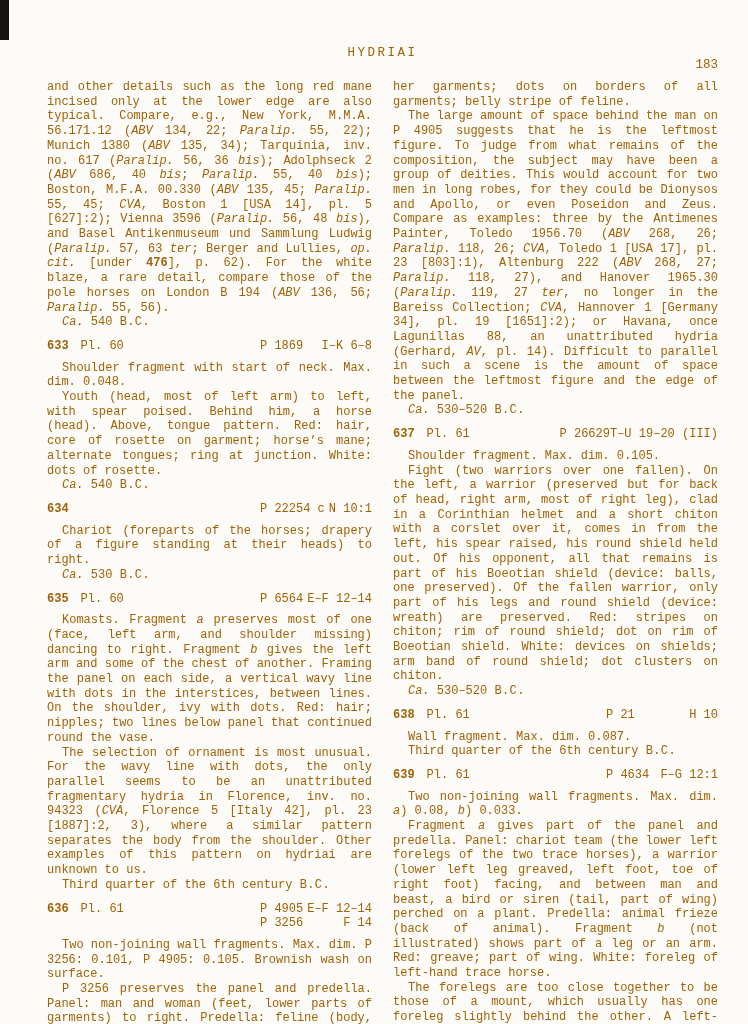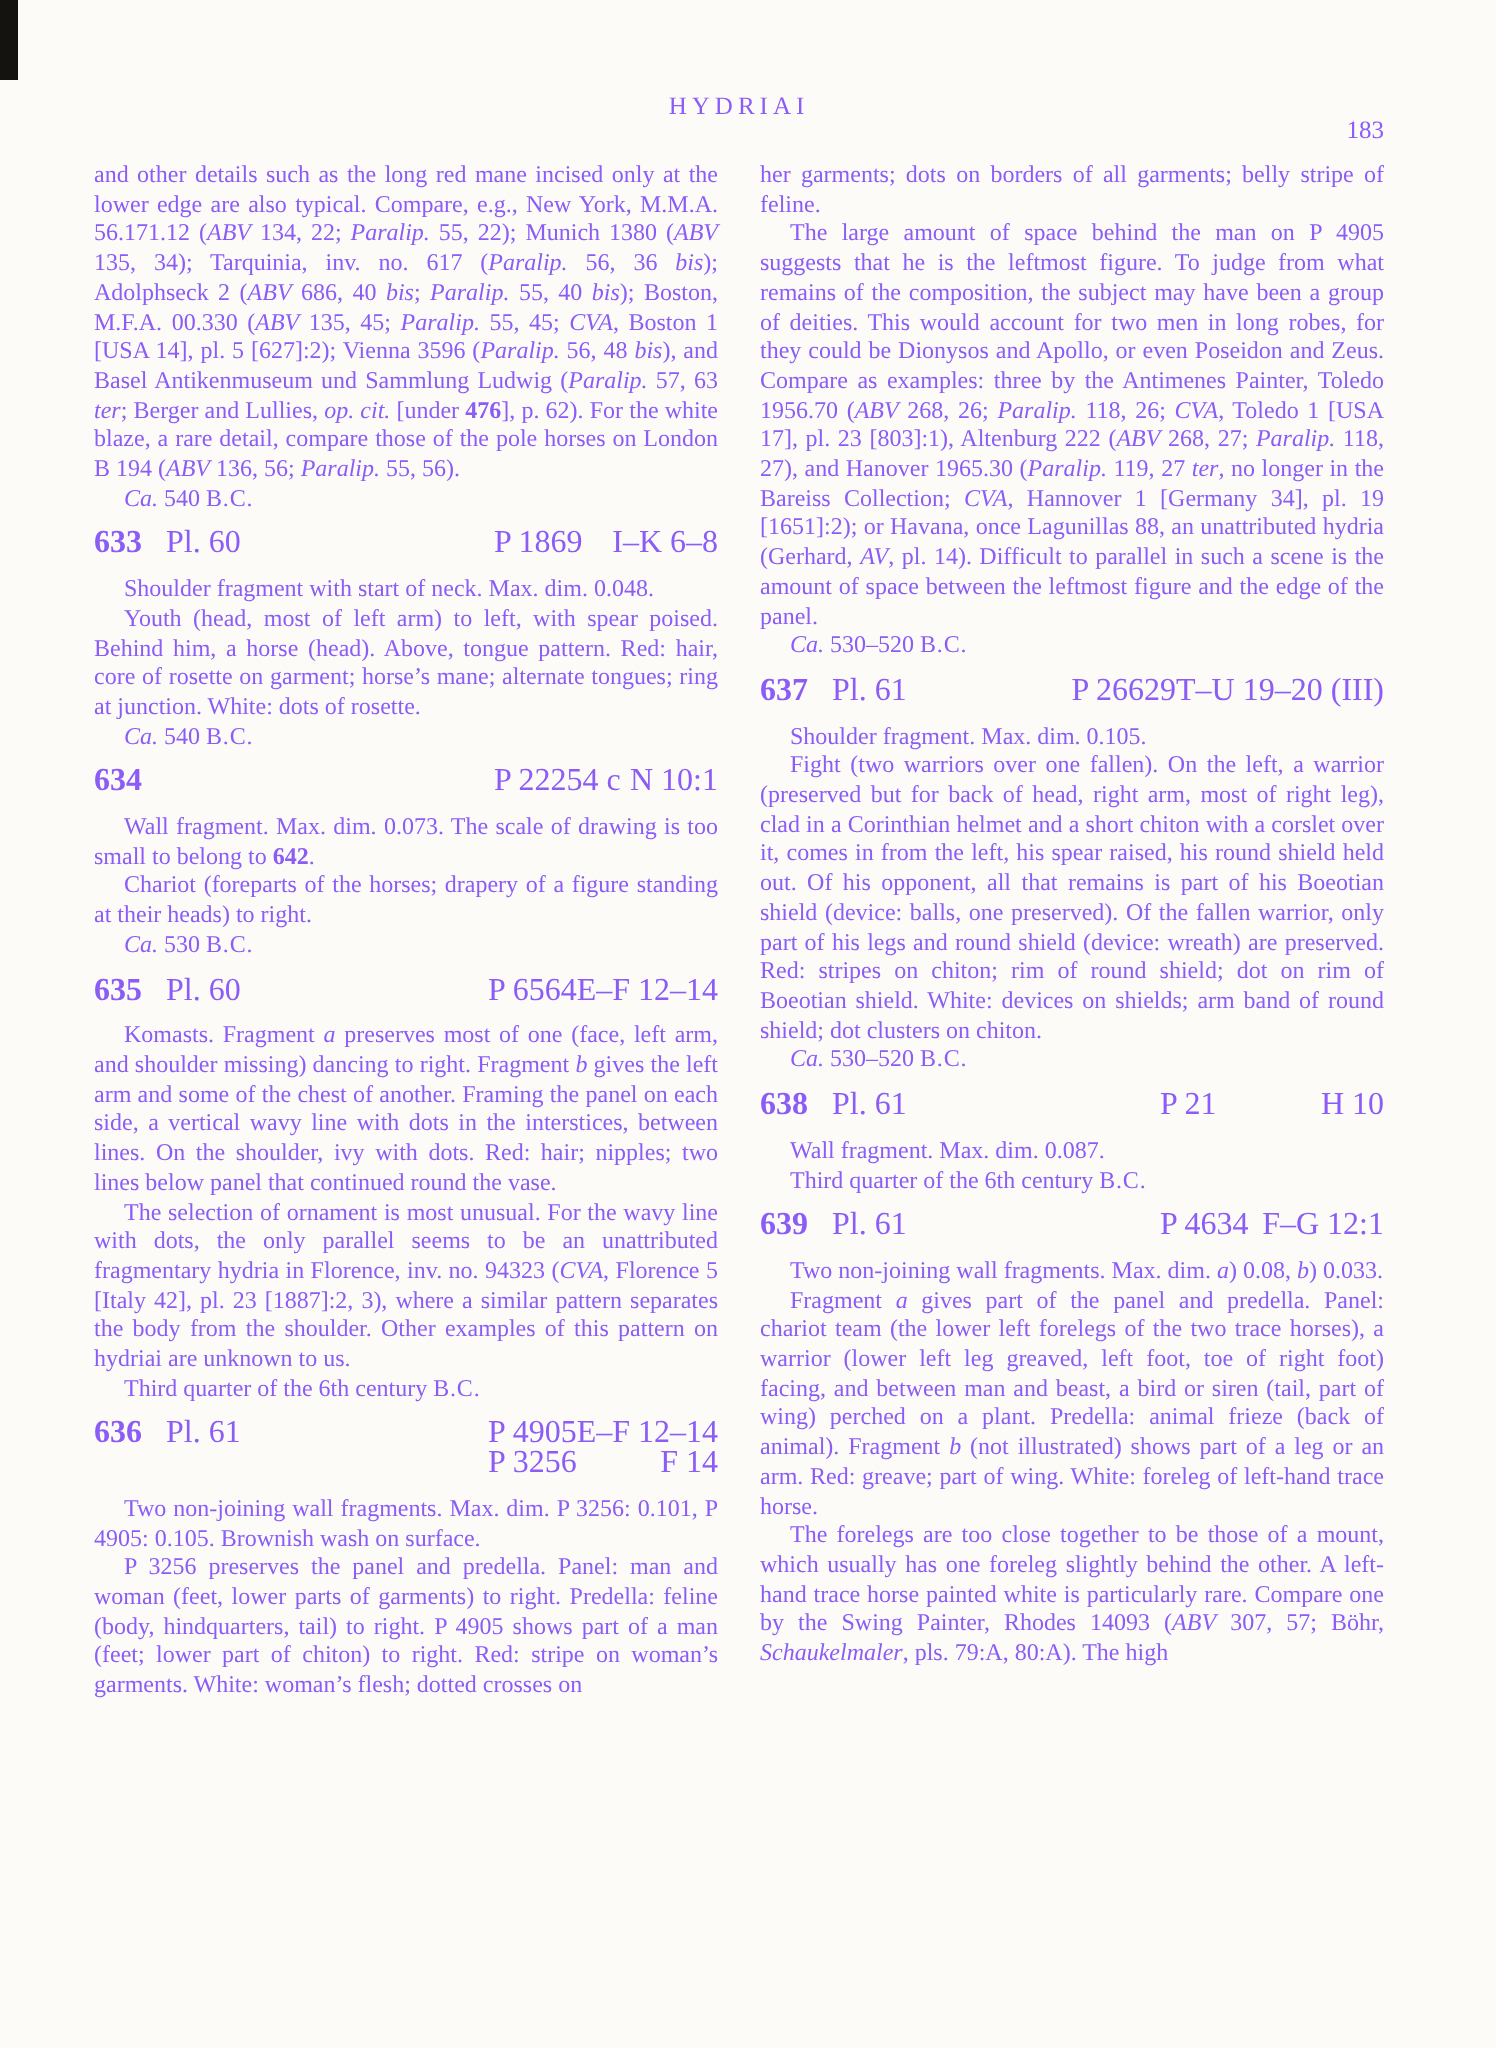--- a/index.html
+++ b/index.html
@@ -6,24 +6,24 @@
   html, body {
     margin: 0;
     padding: 0;
     background: #fbfaf6;
   }
   .page {
     position: relative;
     width: 748px;
     height: 1024px;
     box-sizing: border-box;
-    padding: 46px 56px 20px 47px;
+    padding: 46px 30px 20px 47px;
     background: #fcfbf7;
-    color: #8b5cf6;
-    font-family: Liberation Serif, serif;
+    color: #a16207;
+    font-family: Liberation Mono, monospace;
     overflow: hidden;
   }
   .scan-mark {
     position: absolute;
     left: 0;
     top: 0;
     width: 9px;
     height: 40px;
     background: #15130f;
   }
@@ -65,21 +65,21 @@
     text-indent: 15px;
   }
   .sc {
     font-size: 12px;
     letter-spacing: 0.4px;
     margin-top: 36px;
   }
   .entry-head {
     display: flex;
     align-items: flex-start;
-    font-size: 16px;
+    font-size: 12px;
     line-height: 14.7px;
     margin: 9px 0 7px 0;
   }
   .entry-num {
     font-weight: 700;
   }
   .entry-plate {
     margin-left: 12px;
   }
   .entry-refs {
@@ -119,21 +119,20 @@
         <p class="para indent"><i>Ca.</i> 540 <span class="sc">B.C.</span></p>
         <div class="entry-head">
           <span class="entry-num">634</span>
           <div class="entry-refs">
             <div class="ref-line">
               <span class="inv">P 22254 c</span>
               <span class="grid">N 10:1</span>
             </div>
           </div>
         </div>
-        <p class="para indent">Wall fragment. Max. dim. 0.073. The scale of drawing is too small to belong to <b>642</b>.</p>
         <p class="para indent">Chariot (foreparts of the horses; drapery of a figure standing at their heads) to right.</p>
         <p class="para indent"><i>Ca.</i> 530 <span class="sc">B.C.</span></p>
         <div class="entry-head">
           <span class="entry-num">635</span>
           <span class="entry-plate">Pl. 60</span>
           <div class="entry-refs">
             <div class="ref-line">
               <span class="inv">P 6564</span>
               <span class="grid">E–F 12–14</span>
             </div>

